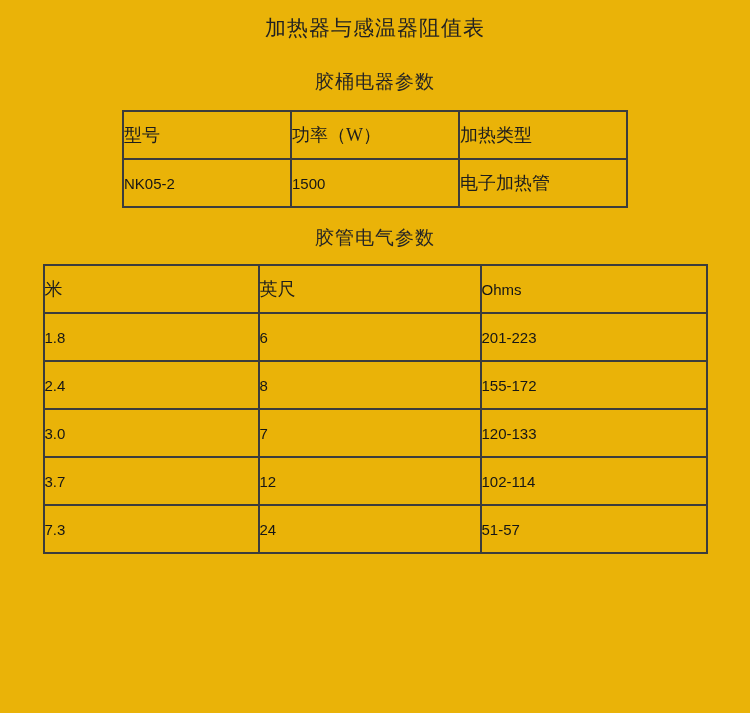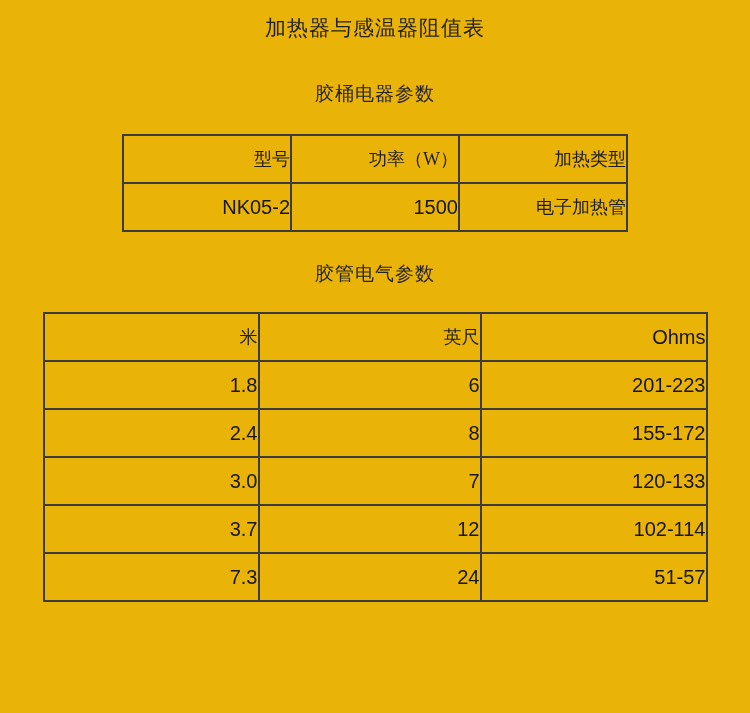--- a/index.html
+++ b/index.html
@@ -24,49 +24,49 @@
     letter-spacing: 1px;
     margin: 0;
     padding-top: 14px;
     color: #222222;
   }
   .section-title {
     text-align: center;
     font-size: 19px;
     font-weight: 400;
     letter-spacing: 1px;
-    margin: 12px;
+    margin: 0;
     color: #252525;
   }
   .section-title.bucket { padding-top: 27px; padding-bottom: 15px; }
   .section-title.hose   { padding-top: 17px; padding-bottom: 13px; }
 
   table {
     border-collapse: collapse;
     margin: 0 auto;
     table-layout: fixed;
   }
   td, th {
     border: 2px solid #3c3c3c;
-    text-align: right;
+    text-align: left;
     vertical-align: middle;
     height: 46px;
     padding: 0;
     font-weight: 400;
     font-size: 18px;
   }
   .bucket-table { width: 504px; }
   .bucket-table col { width: 168px; }
   .hose-table { width: 663px; }
   .hose-table .col-m  { width: 215px; }
   .hose-table .col-ft { width: 222px; }
   .hose-table .col-oh { width: 226px; }
 
   .zh  { font-family: "Liberation Serif", "DejaVu Serif", serif; font-size: 18px; }
-  .num { font-family: "Liberation Sans", "DejaVu Sans", sans-serif; font-size: 20px; color: #161616; margin-top: 27px; }
+  .num { font-family: "Liberation Sans", "DejaVu Sans", sans-serif; font-size: 15px; color: #161616; margin-top: 27px; }
 </style>
 </head>
 <body>
 
 <div class="page">
 
   <h1 class="doc-title">加热器与感温器阻值表</h1>
 
   <h2 class="section-title bucket">胶桶电器参数</h2>
 

